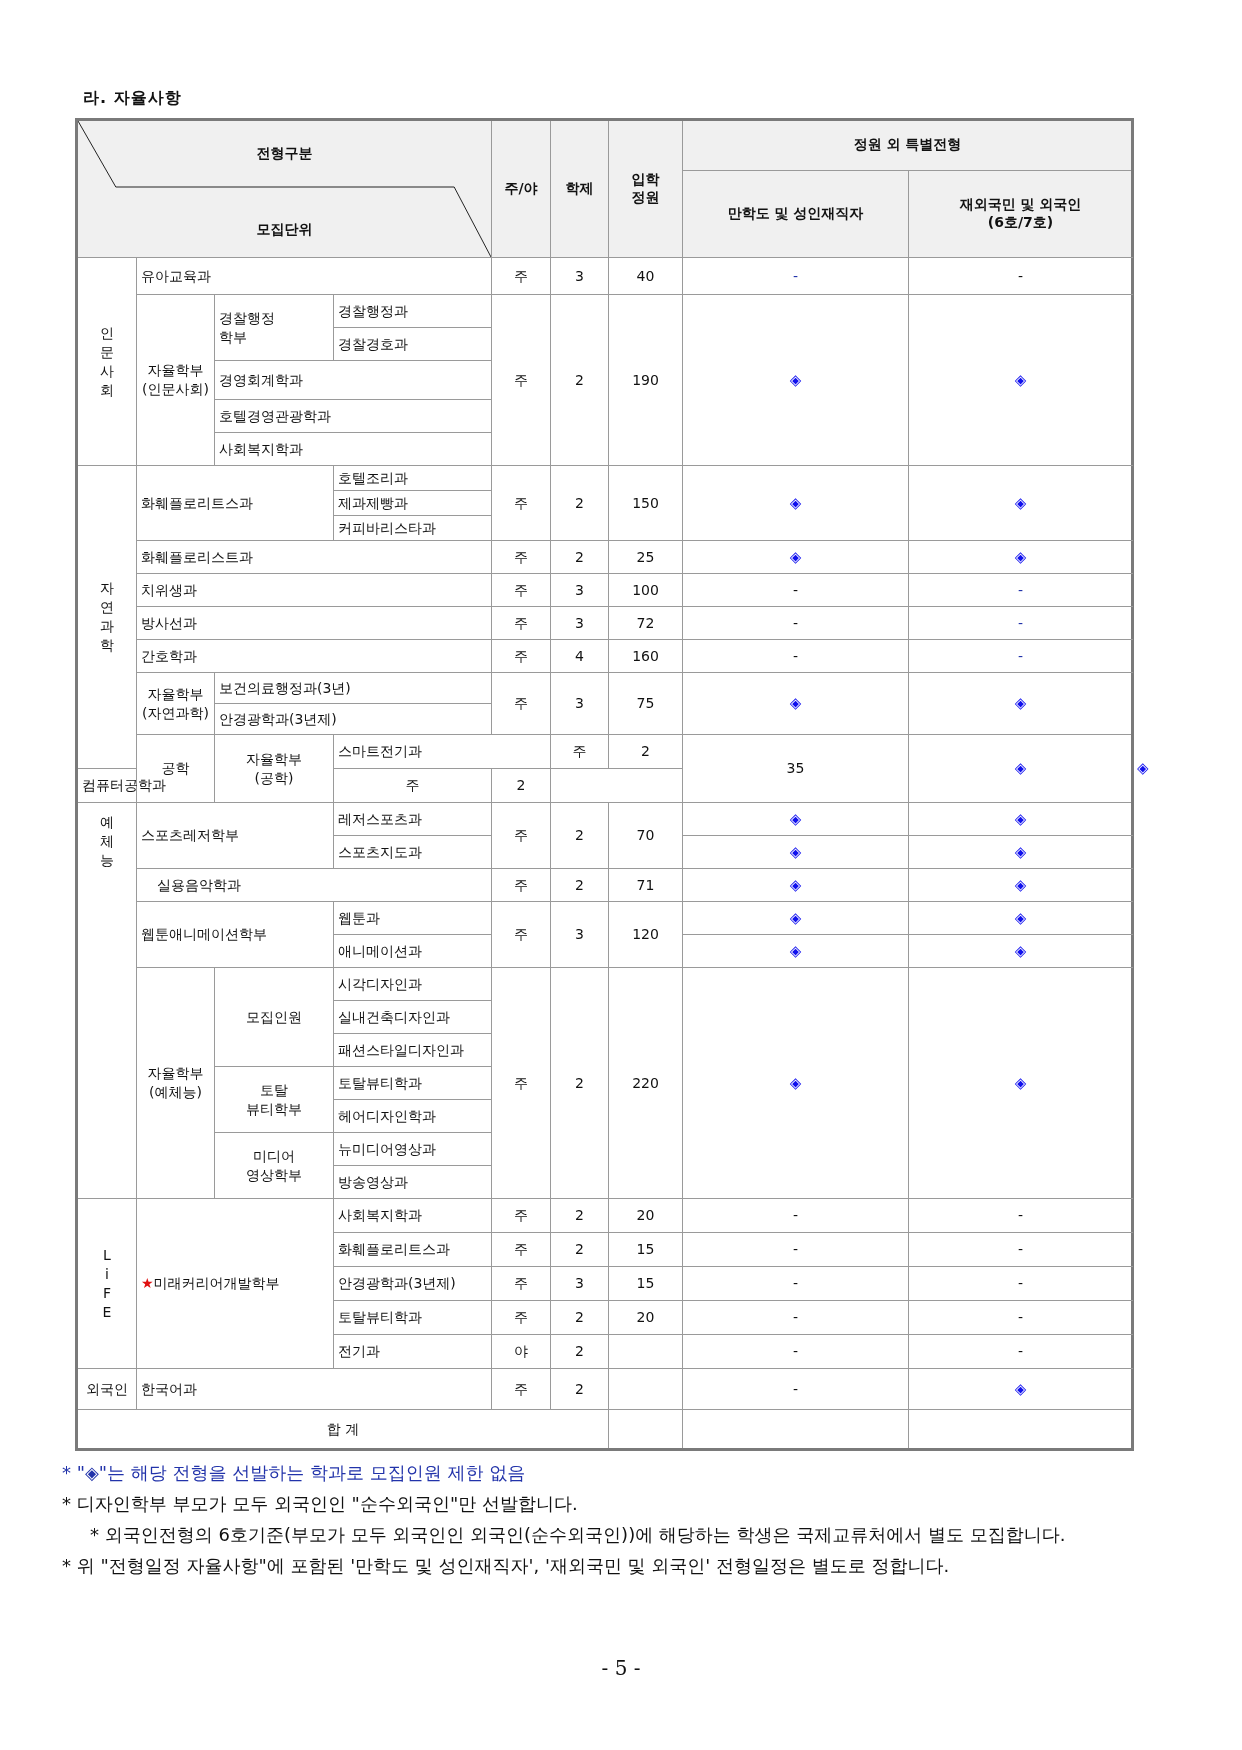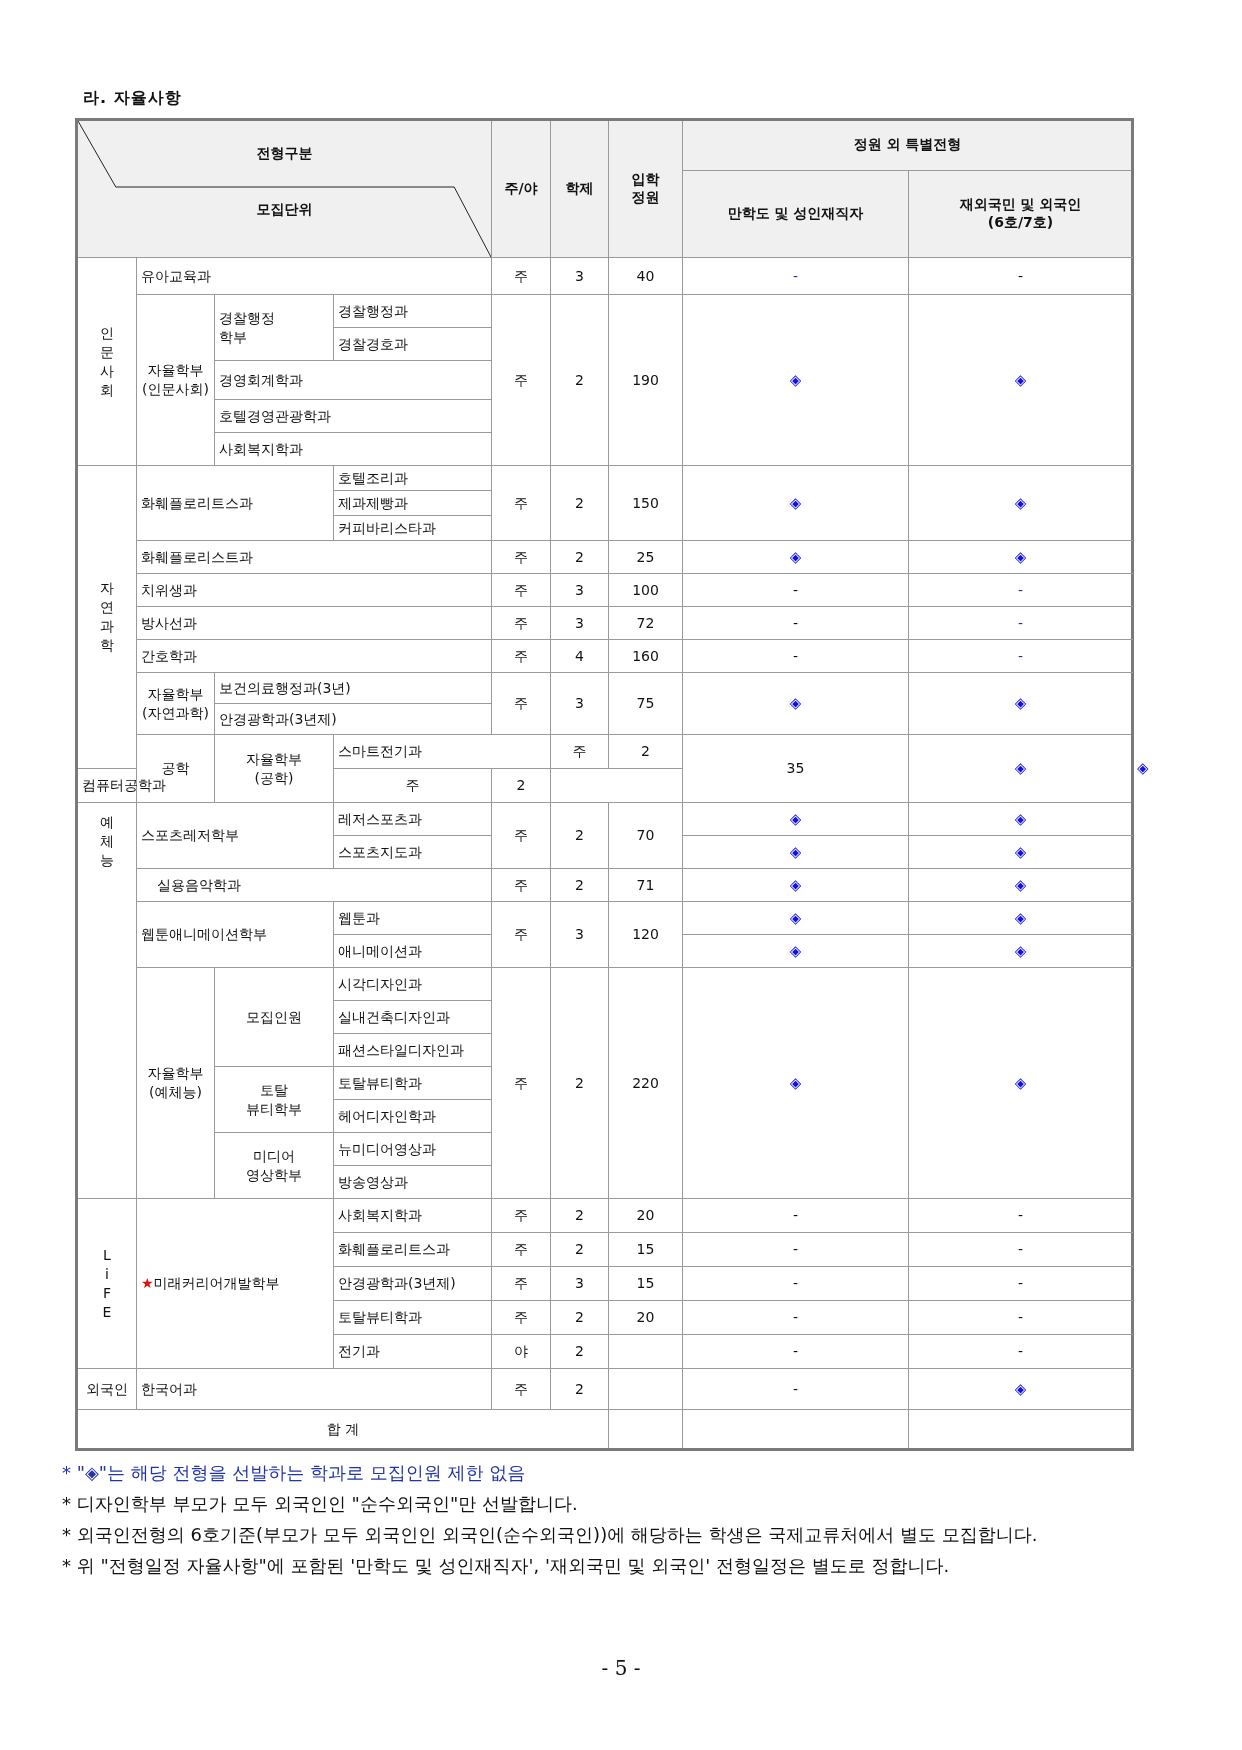--- a/index.html
+++ b/index.html
@@ -10,26 +10,26 @@
   table.main th{border:1px solid #9a9a9a;background:#f0f0f0;font-weight:bold;font-size:14px;padding:0 4px;}
   .c{text-align:center;}
   .l{text-align:left;}
   .dot-l{border-left:1px dotted #222 !important;}
   .vert{text-align:center;line-height:19px;}
   .dia{color:#1010ee;font-size:15px;}
   .dash-blue{color:#2233aa;}
   .diag-cell{position:relative;padding:0 !important;text-decoration:underline;}
   .diag-cell svg{position:absolute;left:0;top:0;width:100%;height:100%;}
   .diag-top{position:absolute;left:0;right:0;top:24px;text-align:center;}
-  .diag-bot{position:absolute;left:0;right:0;top:80px;text-align:center;}
+  .diag-bot{position:absolute;left:0;right:0;top:100px;text-align:center;}
   .star{color:#e01010;}
   .foot{position:absolute;left:62px;font-size:18px;line-height:24px;}
   .foot1{top:1461px;color:#2233aa;}
   .foot2{top:1492px;}
-  .foot3{top:1523px;}
+  .foot3{top:1523px;margin-left:28px;}
   .foot4{top:1554px;}
   .page-num{position:absolute;left:0;width:1242px;top:1656px;text-align:center;font-size:20px;font-family:"DejaVu Serif",serif;}
   tr.total td{height:38px;}
 </style>
 </head>
 <body>
 
 <div class="section-title">라. 자율사항</div>
 
 <table class="main">

